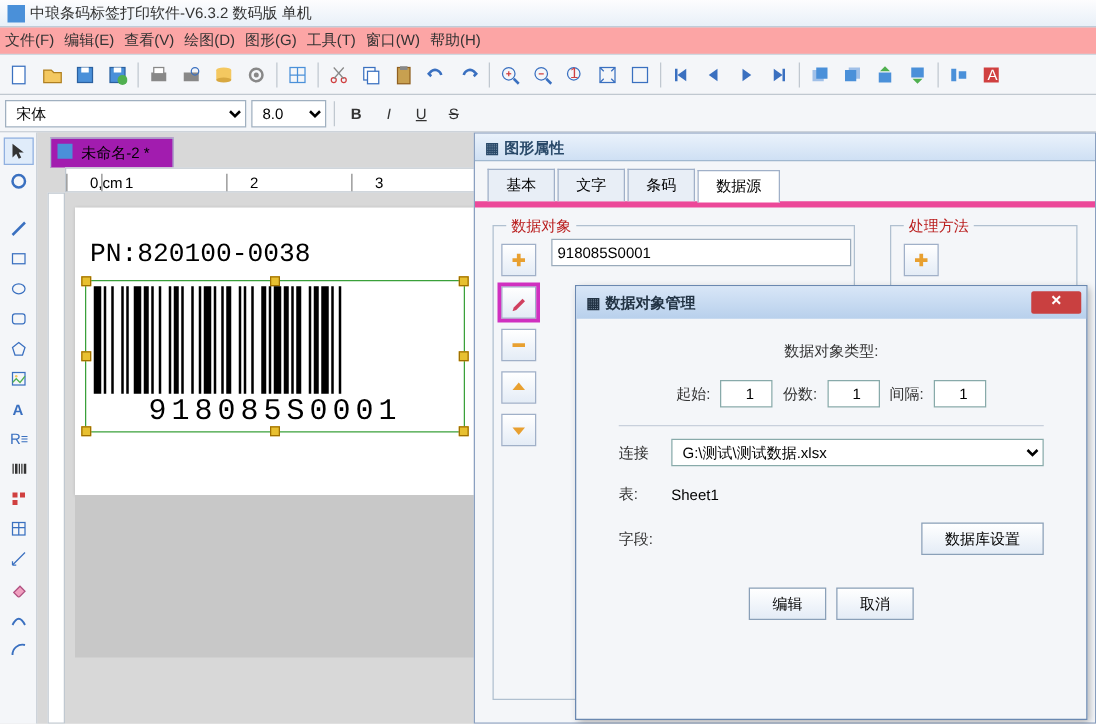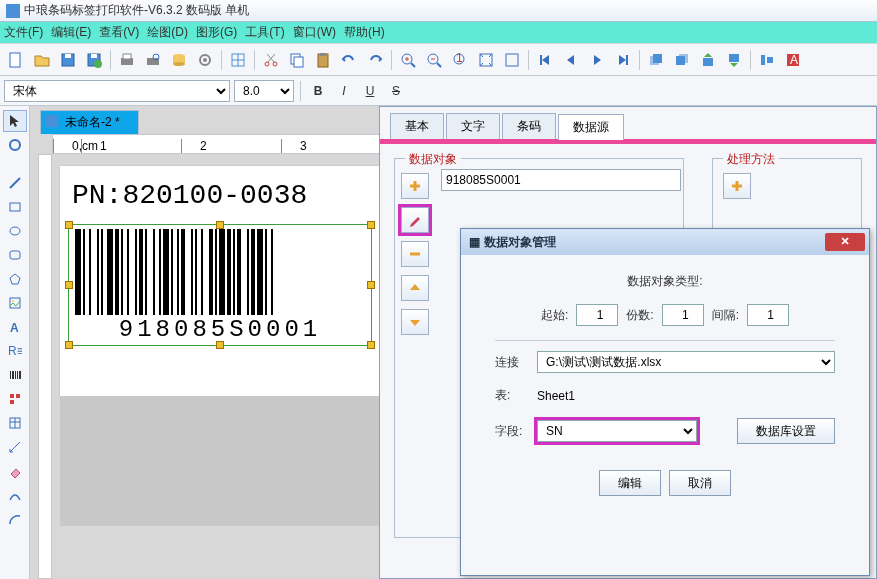--- a/index.html
+++ b/index.html
@@ -2,49 +2,49 @@
 <html><head>
 <meta charset="utf-8">
 <style>
 * { box-sizing: border-box; margin: 0; padding: 0; font-family: "Microsoft YaHei", sans-serif; font-size: 12px; }
 body { background: #f0f0f0; width: 877px; height: 579px; overflow: hidden; position: relative; }
 
 .titlebar { background: linear-gradient(#fdfdfe,#e8f0f8); height: 22px; display: flex; align-items: center; padding: 0 6px; border-bottom: 1px solid #b0c0d0; }
 .titlebar .icon { width: 14px; height: 14px; background: #4a90d9; margin-right: 4px; }
 .titlebar span { color: #333; }
 
-.menubar { background: #5eead4; height: 22px; display: flex; align-items: center; padding: 0 4px; border-bottom: 1px solid #d0d8e0; gap: 8px; }
+.menubar { background: #fca5a5; height: 22px; display: flex; align-items: center; padding: 0 4px; border-bottom: 1px solid #d0d8e0; gap: 8px; }
 .menubar span { color: #333; cursor: default; }
 
 .toolbar { background: #f4f6f9; height: 32px; display: flex; align-items: center; padding: 0 4px; border-bottom: 1px solid #c0c8d0; gap: 2px; }
 .tb-btn { width: 24px; height: 24px; border: 1px solid transparent; display: flex; align-items: center; justify-content: center; border-radius: 2px; }
 .tb-sep { width: 1px; height: 20px; background: #c0c8d0; margin: 0 2px; }
 .tb-ico { width: 16px; height: 16px; }
 
 .fmt-bar { background: #f4f6f9; height: 30px; display: flex; align-items: center; padding: 0 4px; border-bottom: 1px solid #c0c8d0; gap: 4px; }
 .fmt-combo { height: 22px; border: 1px solid #a0b0c0; background: #fff; padding: 0 4px; }
-.fmt-font { width: 226px; }
+.fmt-font { width: 193px; }
 .fmt-size { width: 60px; }
 .fmt-btn { width: 22px; height: 22px; border: none; background: transparent; color: #333; }
 
 .workspace { position: relative; height: calc(579px - 22px - 22px - 32px - 30px); display: flex; }
 
 .left-tools { width: 30px; background: #f4f6f9; border-right: 1px solid #c0c8d0; padding-top: 4px; display: flex; flex-direction: column; align-items: center; gap: 2px; }
 .lt-btn { width: 24px; height: 22px; display: flex; align-items: center; justify-content: center; border: 1px solid transparent; }
 .lt-btn.sel { border-color: #90b0e0; background: #e0ecfa; }
 
 .canvas-area { flex: 1; background: #d8d8d8; position: relative; }
-.doc-tab { position: absolute; top: 4px; left: 10px; background: #0ea5e9; border: 1px solid #b0c0d0; padding: 3px 18px 3px 24px; font-size: 12px; border-bottom: none; }
+.doc-tab { position: absolute; top: 4px; left: 10px; background: #a21caf; border: 1px solid #b0c0d0; padding: 3px 18px 3px 24px; font-size: 12px; border-bottom: none; }
 .doc-tab::before { content:''; position:absolute; left:5px; top:4px; width:12px; height:12px; background:#4a90d9; }
 .ruler-h { position: absolute; top: 28px; left: 22px; right: 0; height: 20px; background: #fff; border: 1px solid #c0c8d0; font-size: 10px; display:flex; align-items:flex-end; }
 .ruler-h div { border-left:1px solid #888; padding-left:18px; height:14px; }
 .ruler-v { position: absolute; top: 48px; left: 8px; width: 14px; bottom: 0; background: #fff; border: 1px solid #c0c8d0; }
 .page { position: absolute; top: 60px; left: 30px; width: 320px; height: 230px; background: #fff; box-shadow: 1px 1px 3px rgba(0,0,0,0.25); }
 .shaded { position:absolute; top:290px; left:30px; width:320px; height:130px; background:#c8c8c8; }
-.pn-text { position: absolute; top: 14px; left: 12px; font-family: "Courier New", monospace; font-size: 28px; letter-spacing: 0px; }
+.pn-text { position: absolute; top: 27px; left: 12px; font-family: "Courier New", monospace; font-size: 21px; letter-spacing: 0px; }
 .barcode-sel { position: absolute; top: 58px; left: 8px; width: 304px; height: 122px; border: 1px solid #3aa03a; }
 .handle { position:absolute; width:8px; height:8px; background:#e8c030; border:1px solid #a07000; }
 .h-tl{top:-4px;left:-4px}.h-tr{top:-4px;right:-4px}.h-bl{bottom:-4px;left:-4px}.h-br{bottom:-4px;right:-4px}
 .h-tm{top:-4px;left:50%;margin-left:-4px}.h-bm{bottom:-4px;left:50%;margin-left:-4px}
 .h-ml{top:50%;left:-4px;margin-top:-4px}.h-mr{top:50%;right:-4px;margin-top:-4px}
 .bars { position: absolute; top: 4px; left: 6px; right: 6px; height: 86px; display: flex; }
 .bars span { background:#000; height:100%; }
 .bc-text { position: absolute; bottom: 2px; left: 0; right: 0; text-align: center; font-family: "Courier New", monospace; font-size: 24px; letter-spacing: 4px; }
 
 .panel-props { position: absolute; right: 0; top: 106px; width: 498px; height: 473px; background: #f4f6f9; border: 1px solid #8aa0c0; }
@@ -478,20 +478,23 @@
             <span style="width: 2px;"></span>
           </div>
         <div class="bc-text">918085S0001</div>
       </div>
     </div>
     <div class="shaded"></div>
   </div>
 </div>
 
 <div class="panel-props">
+  <div class="panel-title">
+    <span style="margin-right:4px">▦</span><span>图形属性</span>
+  </div>
   <div class="tabs">
     <div class="tab">基本</div>
     <div class="tab">文字</div>
     <div class="tab">条码</div>
     <div class="tab active">数据源</div>
   </div>
   <div class="tab-body">
     <div class="ds-left">
       <div class="fieldset" style="height:380px">
         <div class="legend">数据对象</div>
@@ -563,21 +566,20 @@
     <div class="row">
       <label style="width:34px">连接</label>
       <select class="combo"><option>G:\测试\测试数据.xlsx</option></select>
     </div>
     <div class="row">
       <label style="width:34px">表:</label>
       <span>Sheet1</span>
     </div>
     <div class="row">
       <label style="width:34px">字段:</label>
-      <select class="combo combo-field"><option>SN</option></select>
       <div style="flex:1"></div>
       <button class="btn">数据库设置</button>
     </div>
     <div class="dlg-footer">
       <button class="btn">编辑</button>
       <button class="btn">取消</button>
     </div>
   </div>
 </div>
 

